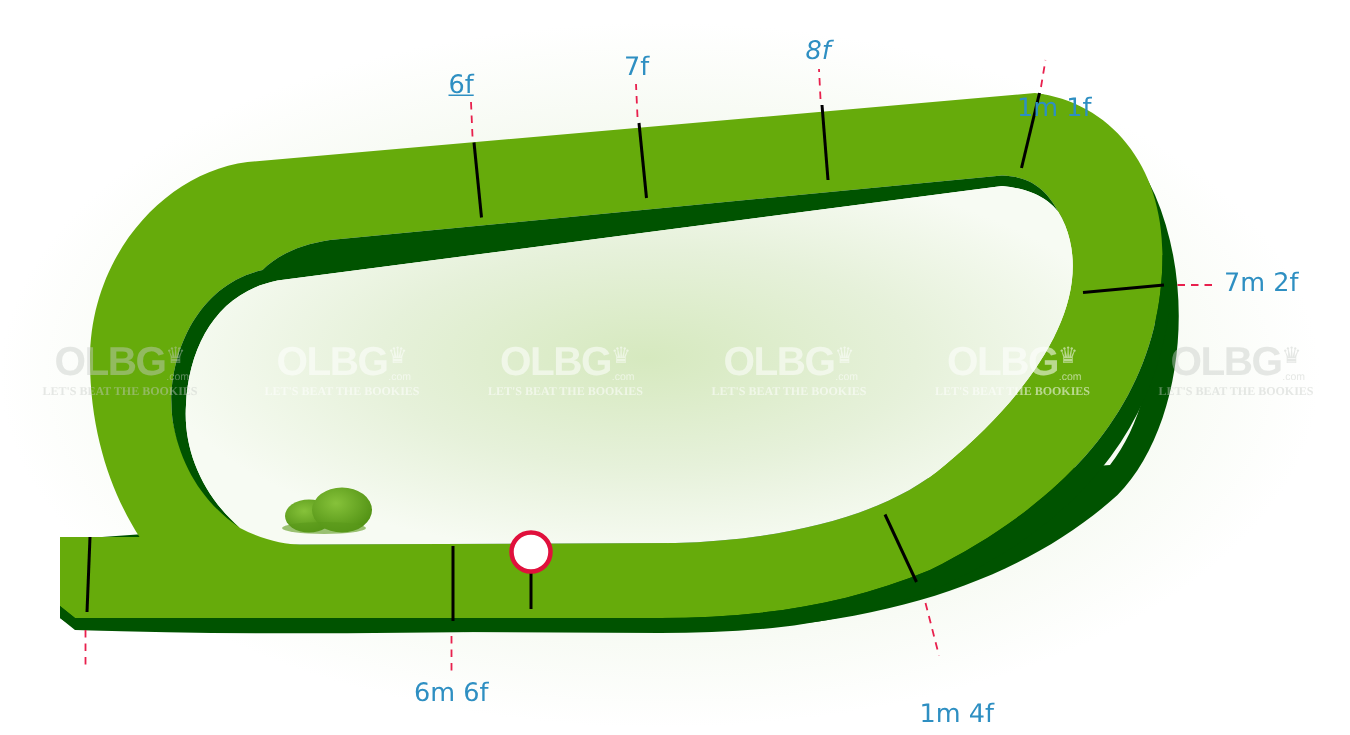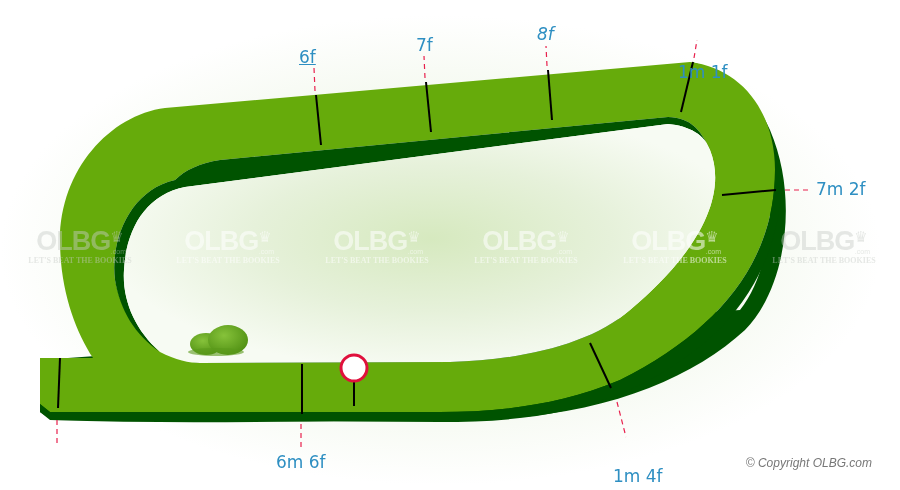--- a/index.html
+++ b/index.html
@@ -156,14 +156,13 @@
 
   <div class="dist-label" style="left:43px; top:446px;margin-top:44px;">2m</div>
   <div class="dist-label" style="left:276px; top:452px;">6m 6f</div>
   <div class="dist-label" style="left:613px; top:439px;margin-top:27px;">1m 4f</div>
   <div class="dist-label" style="left:816px; top:179px;">7m 2f</div>
   <div class="dist-label" style="left:678px; top:18px;margin-top:44px;">1m 1f</div>
   <div class="dist-label" style="left:537px; top:24px;font-style:italic;">8f</div>
   <div class="dist-label" style="left:416px; top:35px;">7f</div>
   <div class="dist-label" style="left:299px; top:47px;text-decoration:underline;">6f</div>
 
-  <div class="copyright">© Copyright OLBG.com</div>
 </div>
 
 </body></html>

